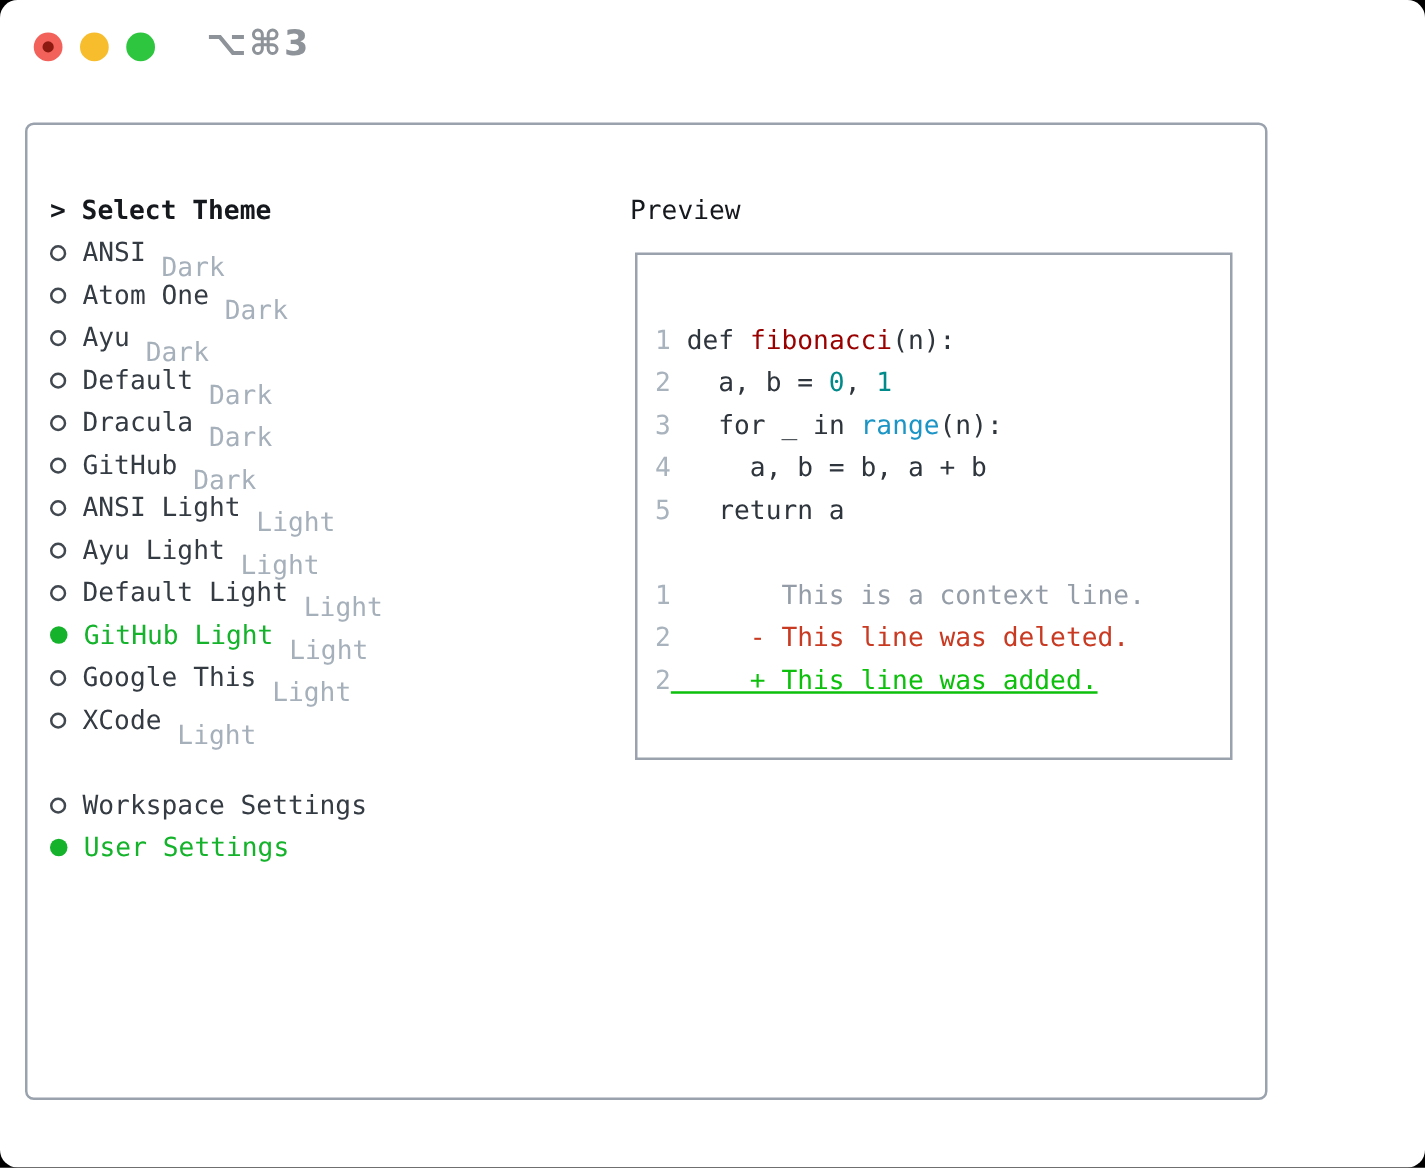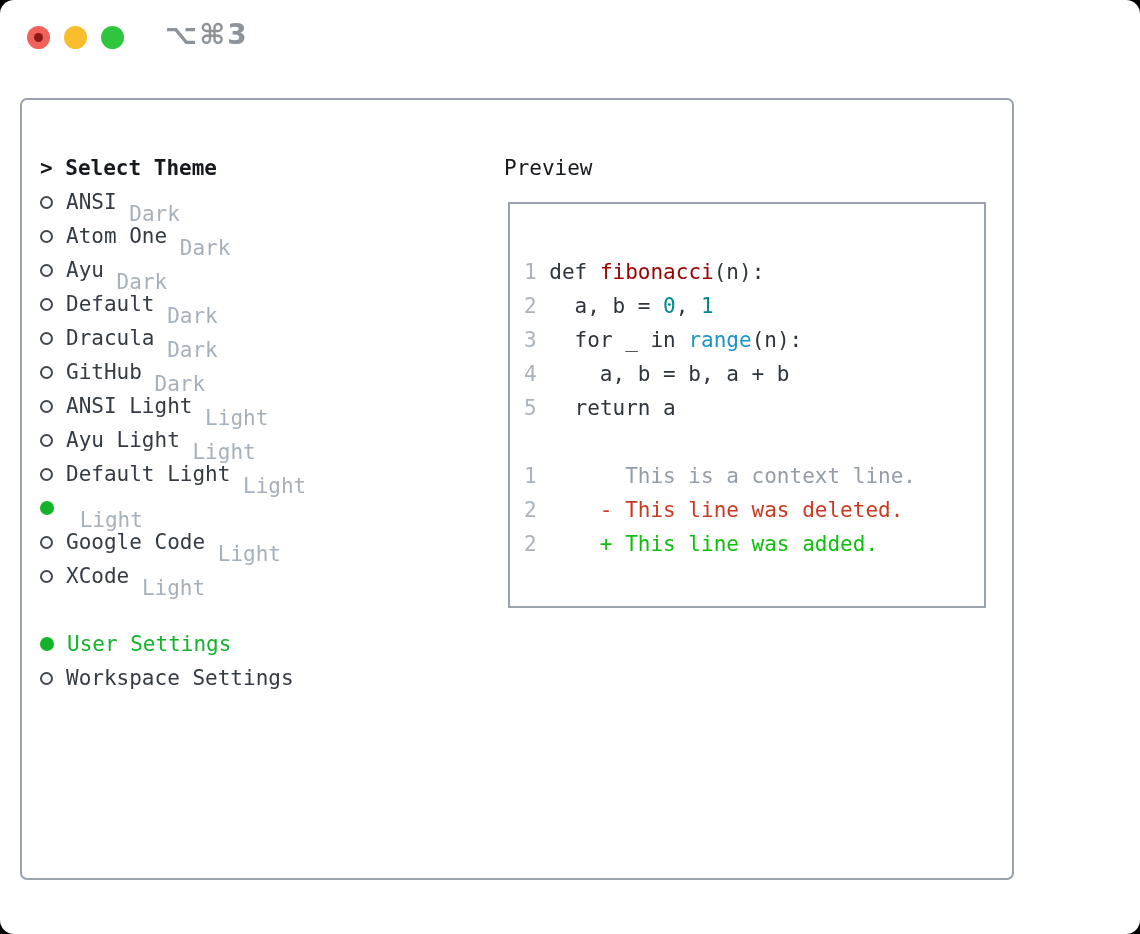--- a/index.html
+++ b/index.html
@@ -61,21 +61,21 @@
   .code-area{position:absolute;left:14px;top:51px;}
   .code-line,.diff-line{height:34px;white-space:pre;font-size:21px;line-height:34px;color:var(--code-text);}
   .ln{color:var(--line-number-gray);}
   .seg.keyword{color:var(--code-text);}
   .seg.plain{color:var(--code-text);}
   .seg.function{color:var(--func-red);}
   .seg.number{color:var(--number-teal);}
   .seg.builtin{color:var(--builtin-blue);}
   .dtext.context{color:var(--context-gray);}
   .dtext.deleted{color:var(--deleted-red);}
-  .dtext.added{color:var(--added-green);}
+  .dtext.added{color:var(--added-green);text-decoration:underline;}
 </style>
 </head>
 <body>
 
 <div class="window">
 
   <div class="titlebar">
     <div class="traffic red">
         <div class="dot"></div>
       </div>
@@ -91,28 +91,28 @@
       <div id="theme-list">
           <div class="row"><span class="bullet"></span><span class="item-name">ANSI</span><span class="item-name"> </span><span class="item-tag">Dark</span></div>
           <div class="row"><span class="bullet"></span><span class="item-name">Atom One</span><span class="item-name"> </span><span class="item-tag">Dark</span></div>
           <div class="row"><span class="bullet"></span><span class="item-name">Ayu</span><span class="item-name"> </span><span class="item-tag">Dark</span></div>
           <div class="row"><span class="bullet"></span><span class="item-name">Default</span><span class="item-name"> </span><span class="item-tag">Dark</span></div>
           <div class="row"><span class="bullet"></span><span class="item-name">Dracula</span><span class="item-name"> </span><span class="item-tag">Dark</span></div>
           <div class="row"><span class="bullet"></span><span class="item-name">GitHub</span><span class="item-name"> </span><span class="item-tag">Dark</span></div>
           <div class="row"><span class="bullet"></span><span class="item-name">ANSI Light</span><span class="item-name"> </span><span class="item-tag">Light</span></div>
           <div class="row"><span class="bullet"></span><span class="item-name">Ayu Light</span><span class="item-name"> </span><span class="item-tag">Light</span></div>
           <div class="row"><span class="bullet"></span><span class="item-name">Default Light</span><span class="item-name"> </span><span class="item-tag">Light</span></div>
-          <div class="row"><span class="bullet filled"></span><span class="item-name"> </span><span class="item-tag">Light</span></div>
-          <div class="row"><span class="bullet"></span><span class="item-name">Google Code</span><span class="item-name"> </span><span class="item-tag">Light</span></div>
+          <div class="row"><span class="bullet filled"></span><span class="item-name selected">GitHub Light</span><span class="item-name"> </span><span class="item-tag">Light</span></div>
+          <div class="row"><span class="bullet"></span><span class="item-name">Google This</span><span class="item-name"> </span><span class="item-tag">Light</span></div>
           <div class="row"><span class="bullet"></span><span class="item-name">XCode</span><span class="item-name"> </span><span class="item-tag">Light</span></div>
         </div>
       <div class="spacer"></div>
       <div id="apply-list">
+          <div class="row"><span class="bullet"></span><span class="item-name">Workspace Settings</span></div>
           <div class="row"><span class="bullet filled"></span><span class="item-name selected">User Settings</span></div>
-          <div class="row"><span class="bullet"></span><span class="item-name">Workspace Settings</span></div>
         </div>
       <div class="spacer"></div>
     </div>
 
     <div class="row preview-label">Preview</div>
 
     <div class="preview-box">
       <div class="code-area">
         <div id="code-lines">
             <div class="code-line"><span class="ln">1</span><span class="seg plain"> </span><span class="seg keyword">def</span><span class="seg plain"> </span><span class="seg function">fibonacci</span><span class="seg plain">(n):</span></div>

